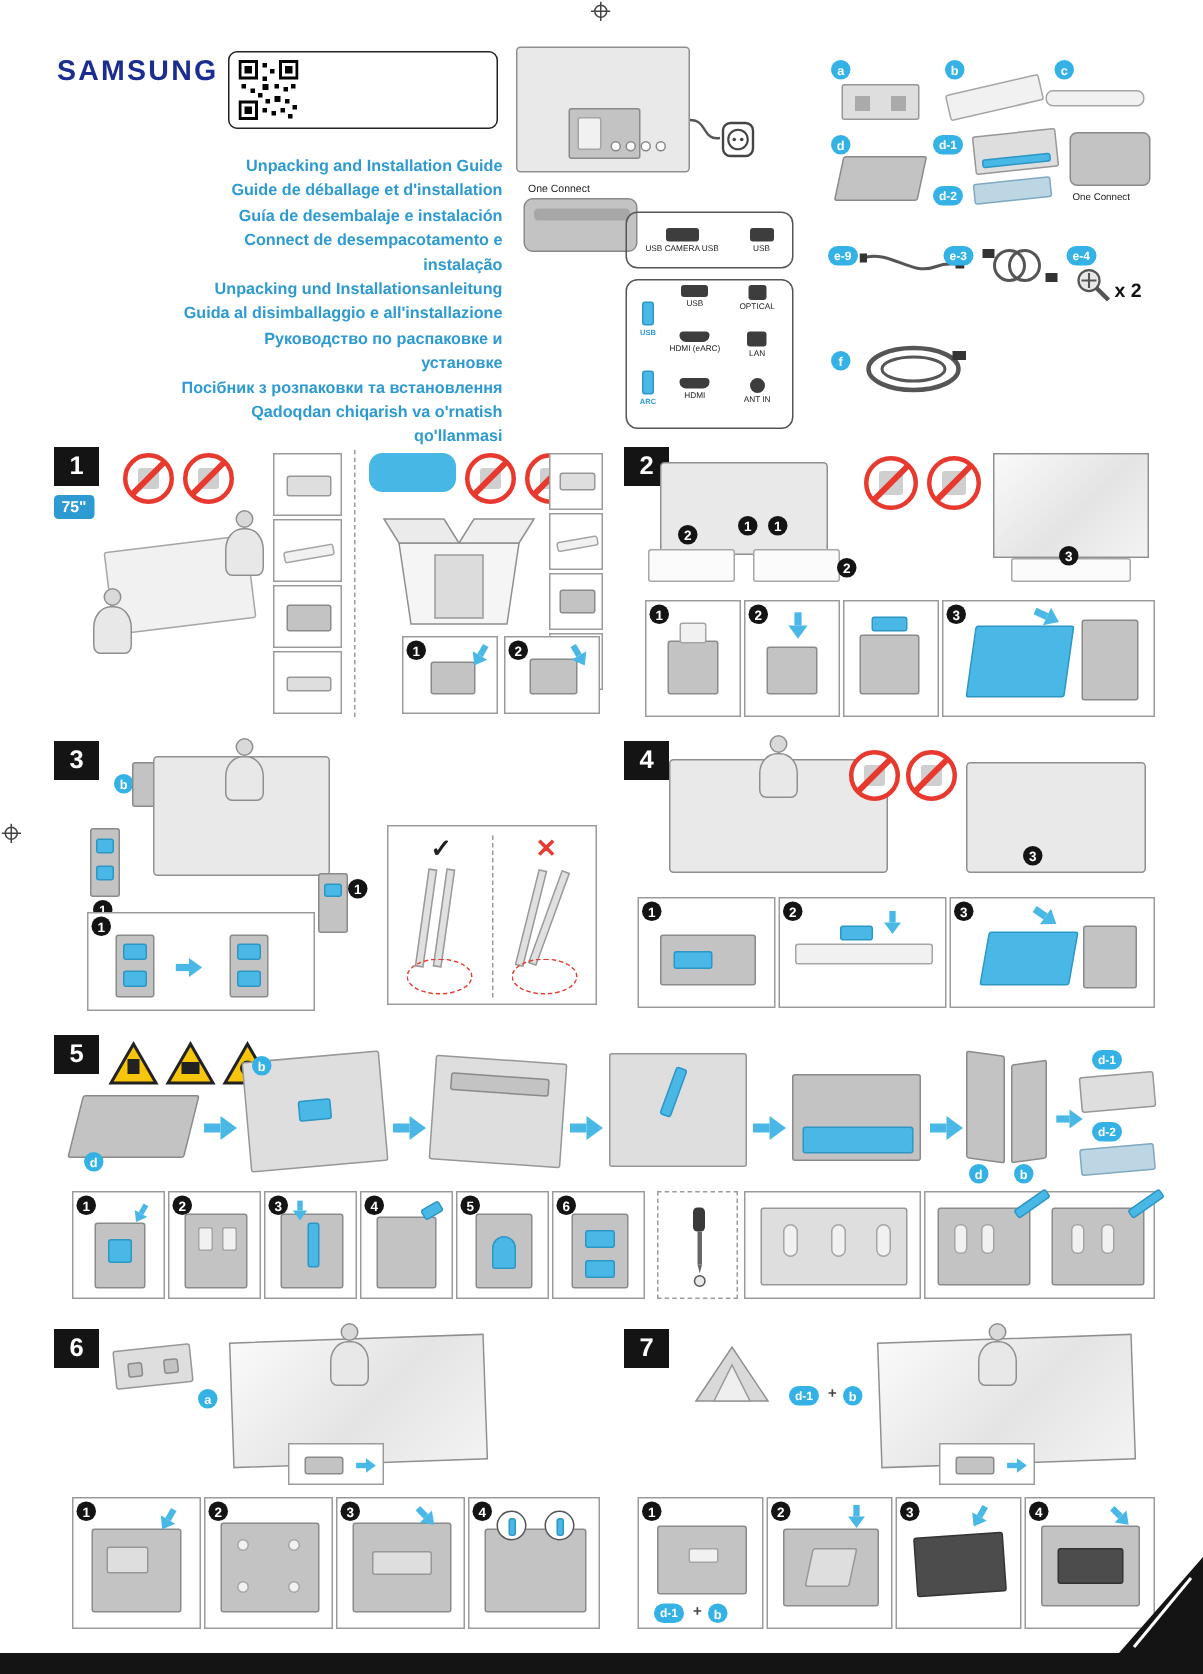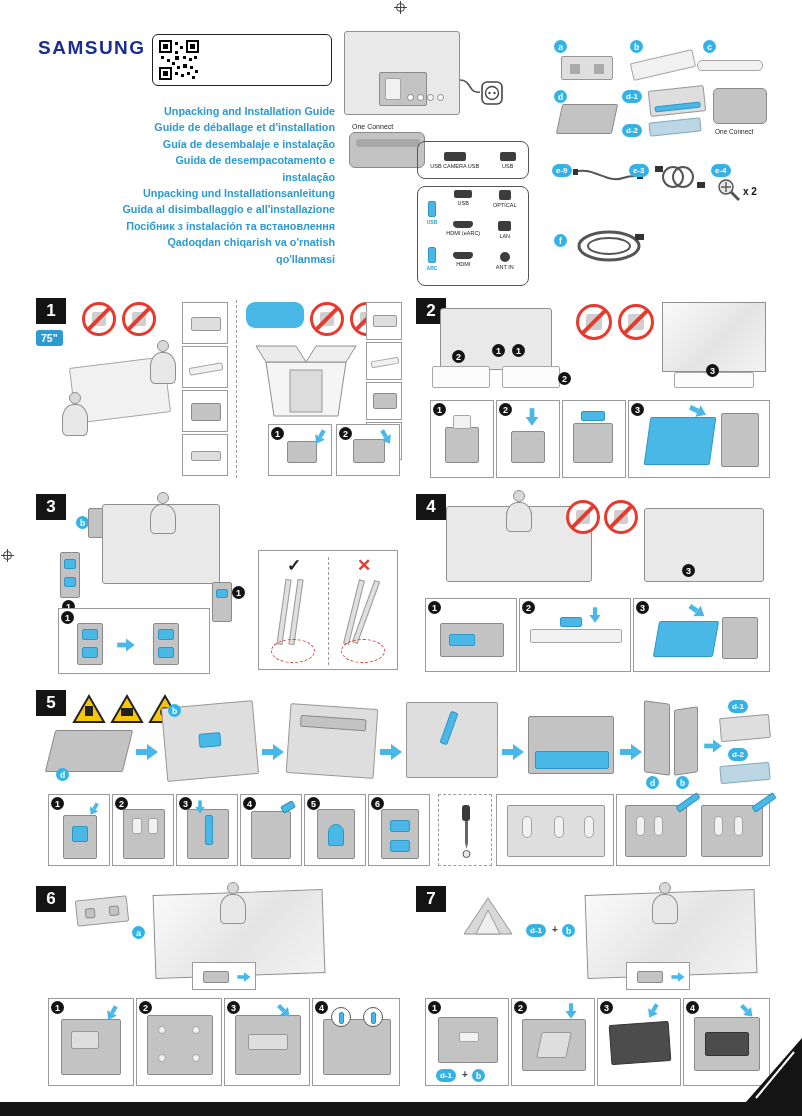--- a/index.html
+++ b/index.html
@@ -92,25 +92,26 @@
       <rect x="16" y="32" width="3" height="3" fill="#000"></rect>
         <rect x="22" y="34" width="3" height="3" fill="#000"></rect>
         <rect x="28" y="32" width="3" height="3" fill="#000"></rect>
         <rect x="33" y="36" width="3" height="3" fill="#000"></rect>
     </svg>
   </div>
 
   <div class="abs titles" style="left:120px;top:103px;width:215px">
       <div>Unpacking and Installation Guide</div>
       <div>Guide de déballage et d'installation</div>
-      <div>Guía de desembalaje e instalação</div>
-      <div>Guida de desempacotamento e instalação</div>
+      <div>Guía de desembalaje e instalación</div>
+      <div>Connect de desempacotamento e instalação</div>
       <div>Unpacking und Installationsanleitung</div>
       <div>Guida al disimballaggio e all'installazione</div>
-      <div>Посібник з instalación та встановлення</div>
+      <div>Руководство по распаковке и установке</div>
+      <div>Посібник з розпаковки та встановлення</div>
       <div>Qadoqdan chiqarish va o'rnatish qo'llanmasi</div>
     </div>
 
   <div class="abs tvr" style="left:344px;top:31px;width:116px;height:84px">
     <span class="abs gd" style="left:34px;top:40px;width:48px;height:34px"></span>
     <span class="abs gl" style="left:40px;top:46px;width:16px;height:22px"></span>
     <span class="abs" style="left:62px;top:62px;width:44px;height:8px;display:flex;gap:3px">
       <i style="width:7px;height:7px;border:1px solid #888;border-radius:50%;background:#fff"></i>
       <i style="width:7px;height:7px;border:1px solid #888;border-radius:50%;background:#fff"></i>
       <i style="width:7px;height:7px;border:1px solid #888;border-radius:50%;background:#fff"></i>
@@ -216,21 +217,21 @@
         <rect x="2" y="6" width="8" height="6" fill="#333"></rect>
         <rect x="44" y="22" width="8" height="6" fill="#333"></rect>
       </svg>
     <span class="badge p abs" style="left:166px;top:136px">e-4</span>
     <svg class="abs" style="left:172px;top:150px" width="26" height="26">
         <circle cx="9" cy="9" r="7" fill="#e8e8e8" stroke="#555" stroke-width="1.5"></circle>
         <line x1="4" y1="9" x2="14" y2="9" stroke="#555" stroke-width="1.4"></line>
         <line x1="9" y1="4" x2="9" y2="14" stroke="#555" stroke-width="1.4"></line>
         <path d="M14,14 L22,22" stroke="#555" stroke-width="3"></path>
       </svg>
-    <span class="abs" style="left:198px;top:158px;font-size:10px;font-weight:bold;color:#111">x 2</span>
+    <span class="abs" style="left:198px;top:158px;font-size:13px;font-weight:bold;color:#111">x 2</span>
 
     <span class="badge c abs" style="left:9px;top:206px">f</span>
     <svg class="abs" style="left:26px;top:196px" width="76" height="44">
         <ellipse cx="38" cy="22" rx="30" ry="14" fill="none" stroke="#555" stroke-width="3"></ellipse>
         <ellipse cx="38" cy="22" rx="21" ry="8" fill="none" stroke="#555" stroke-width="2"></ellipse>
         <rect x="64" y="10" width="9" height="6" fill="#333"></rect>
       </svg>
   </div>
 
   <div class="abs stepnum" style="left:36px;top:298px">1</div>

